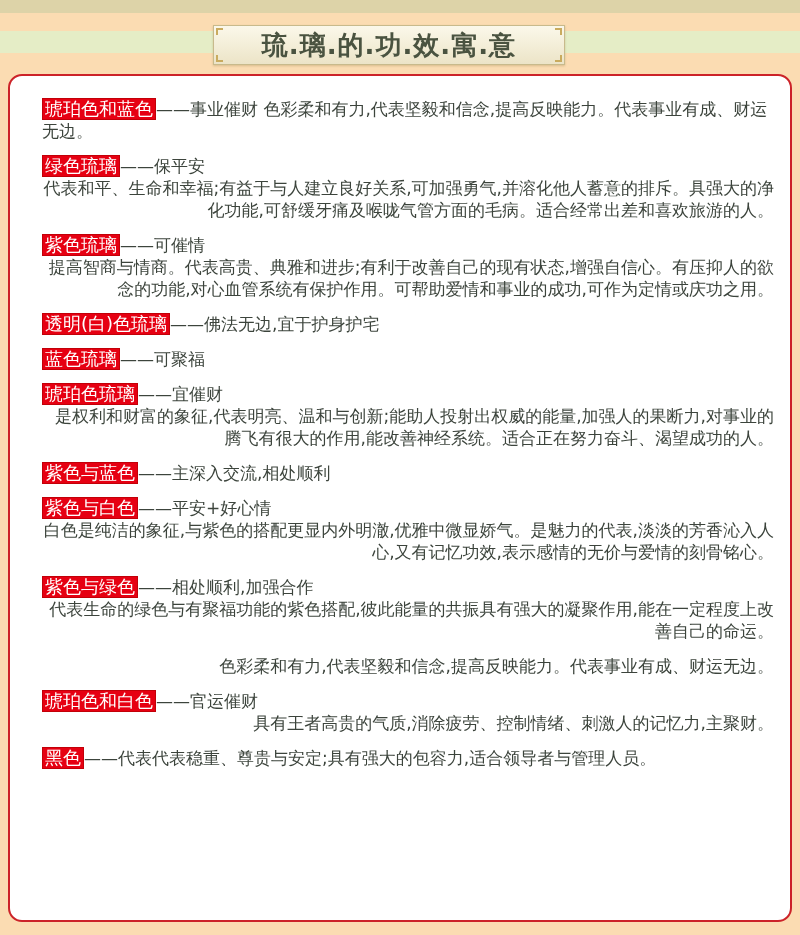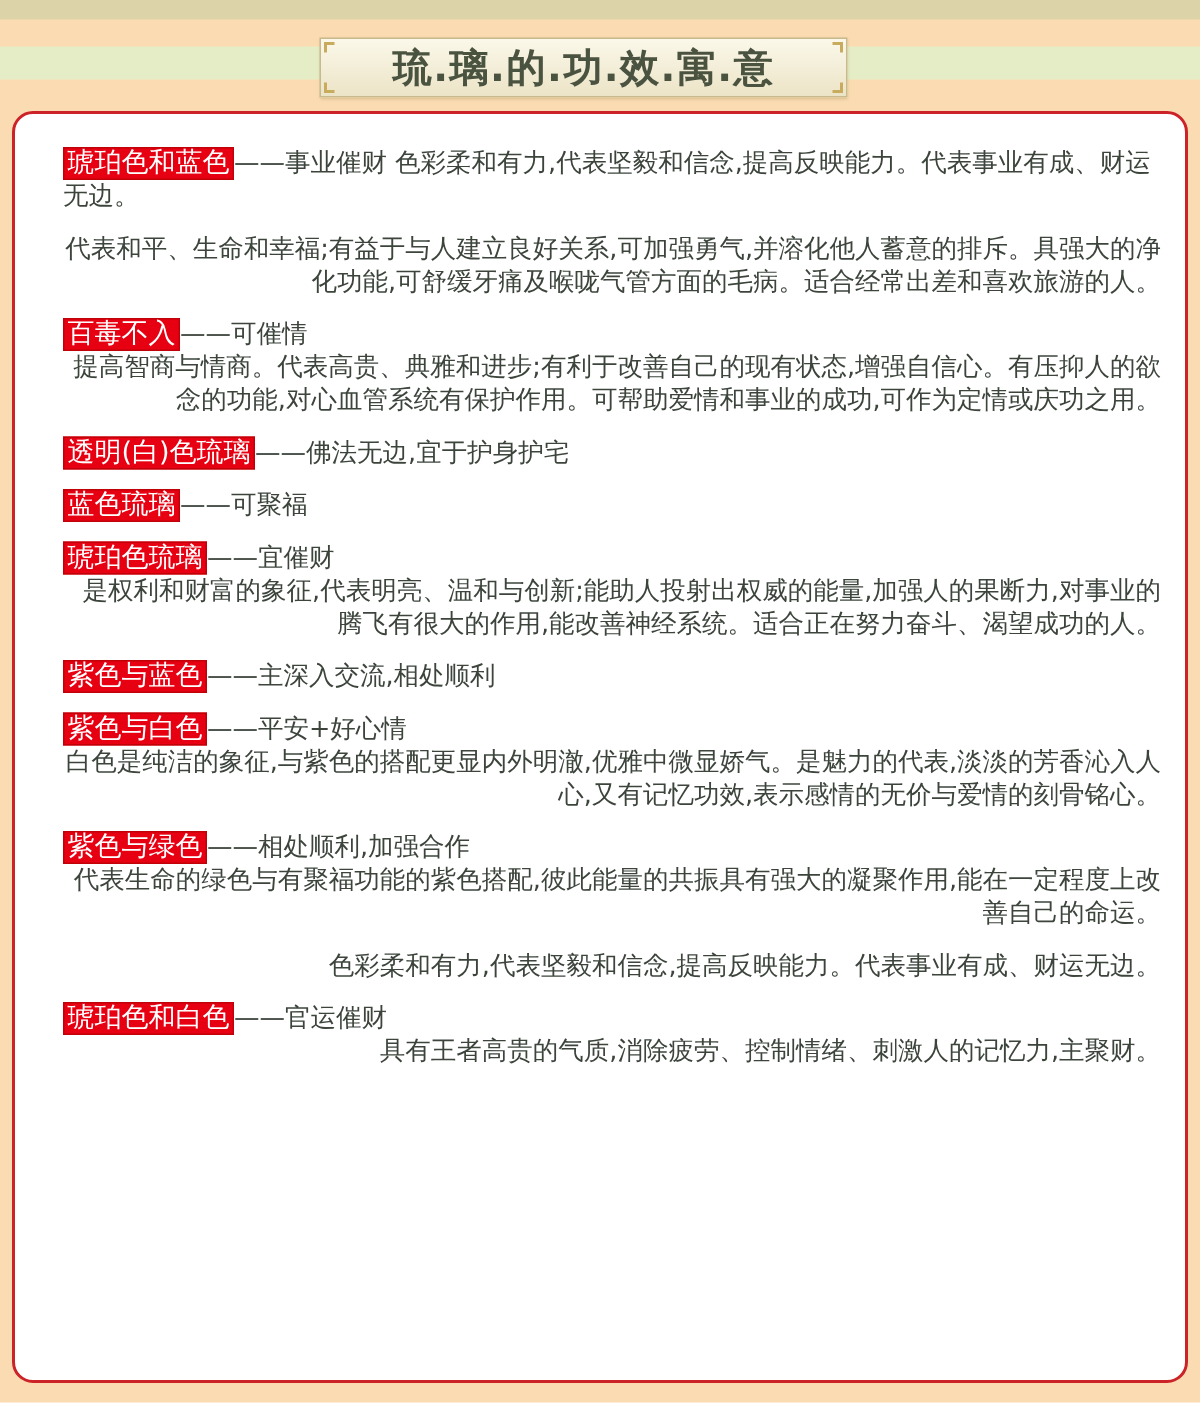--- a/index.html
+++ b/index.html
@@ -88,25 +88,26 @@
 </div>
 
 <div class="panel">
   <div id="sections">
   <div class="section">
     <p class="sec-headline"><span class="sec-label">琥珀色和蓝色</span><span class="sec-dashhead">——事业催财 色彩柔和有力,代表坚毅和信念,提高反映能力。代表事业有成、财运无边。</span></p>
 
   </div>
 
   <div class="section">
+    <p class="sec-headline"><span class="sec-label">绿色琉璃</span><span class="sec-dashhead">——保平安</span></p>
     <p class="sec-body">代表和平、生命和幸福;有益于与人建立良好关系,可加强勇气,并溶化他人蓄意的排斥。具强大的净化功能,可舒缓牙痛及喉咙气管方面的毛病。适合经常出差和喜欢旅游的人。</p>
   </div>
 
   <div class="section">
-    <p class="sec-headline"><span class="sec-label">百毒不入</span><span class="sec-dashhead">——可催情</span></p>
+    <p class="sec-headline"><span class="sec-label">紫色琉璃</span><span class="sec-dashhead">——可催情</span></p>
     <p class="sec-body">提高智商与情商。代表高贵、典雅和进步;有利于改善自己的现有状态,增强自信心。有压抑人的欲念的功能,对心血管系统有保护作用。可帮助爱情和事业的成功,可作为定情或庆功之用。</p>
   </div>
 
   <div class="section">
     <p class="sec-headline"><span class="sec-label">透明(白)色琉璃</span><span class="sec-dashhead">——佛法无边,宜于护身护宅</span></p>
   </div>
 
   <div class="section">
     <p class="sec-headline"><span class="sec-label">蓝色琉璃</span><span class="sec-dashhead">——可聚福</span></p>
   </div>
@@ -133,14 +134,18 @@
 
   <div class="section">
     <p class="sec-body">色彩柔和有力,代表坚毅和信念,提高反映能力。代表事业有成、财运无边。</p>
   </div>
 
   <div class="section">
     <p class="sec-headline"><span class="sec-label">琥珀色和白色</span><span class="sec-dashhead">——官运催财</span></p>
     <p class="sec-body">具有王者高贵的气质,消除疲劳、控制情绪、刺激人的记忆力,主聚财。</p>
   </div>
 
+  <div class="section">
+    <p class="sec-headline"><span class="sec-label">黑色</span><span class="sec-dashhead">——代表代表稳重、尊贵与安定;具有强大的包容力,适合领导者与管理人员。</span></p>
+
+  </div>
 </div>
 </div>
 
 </body></html>

